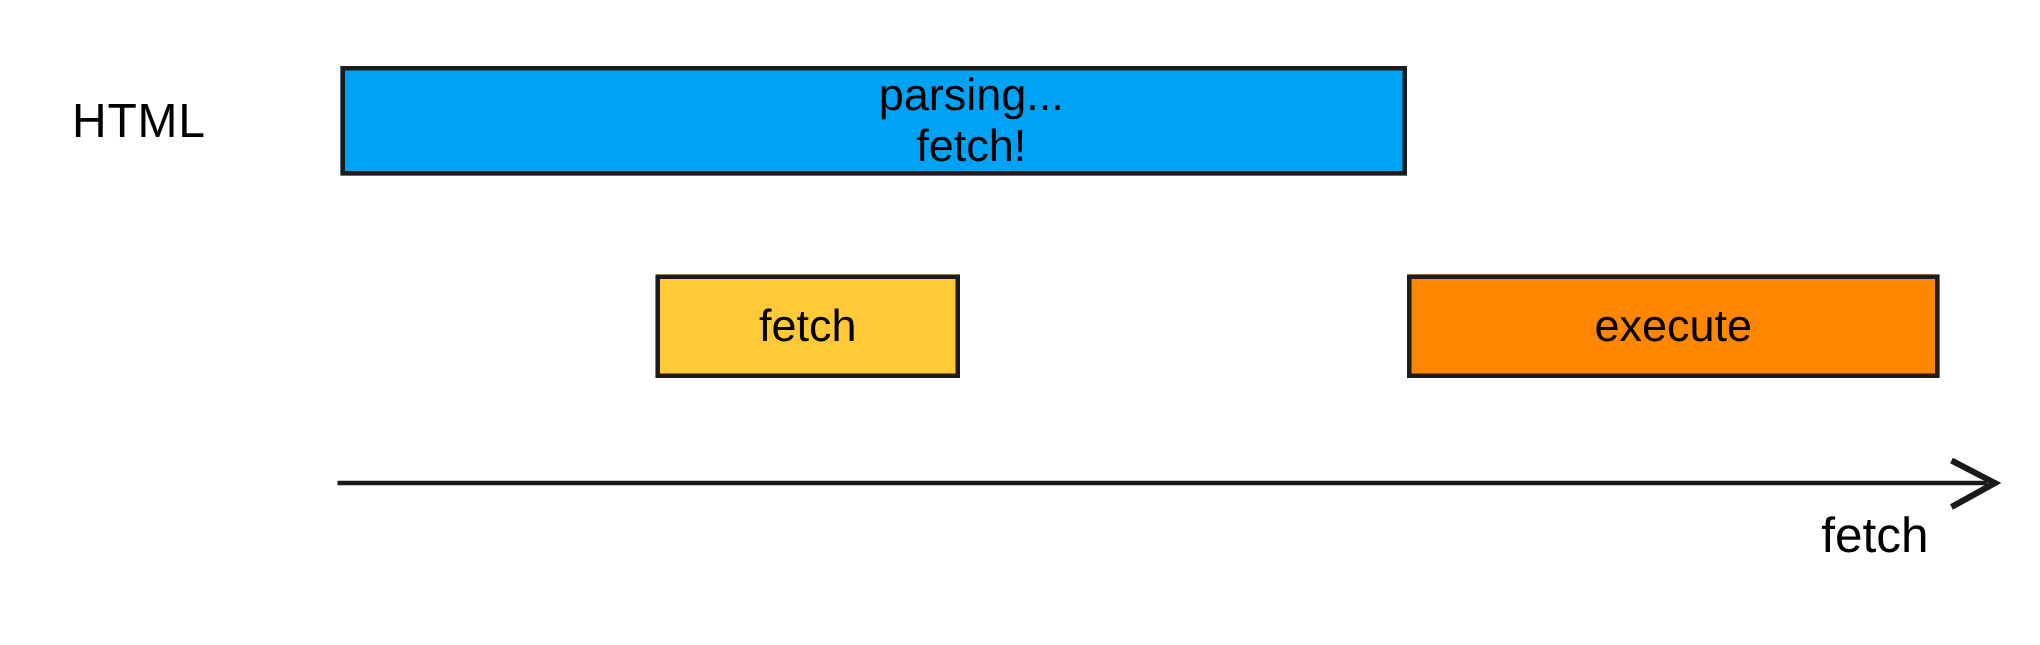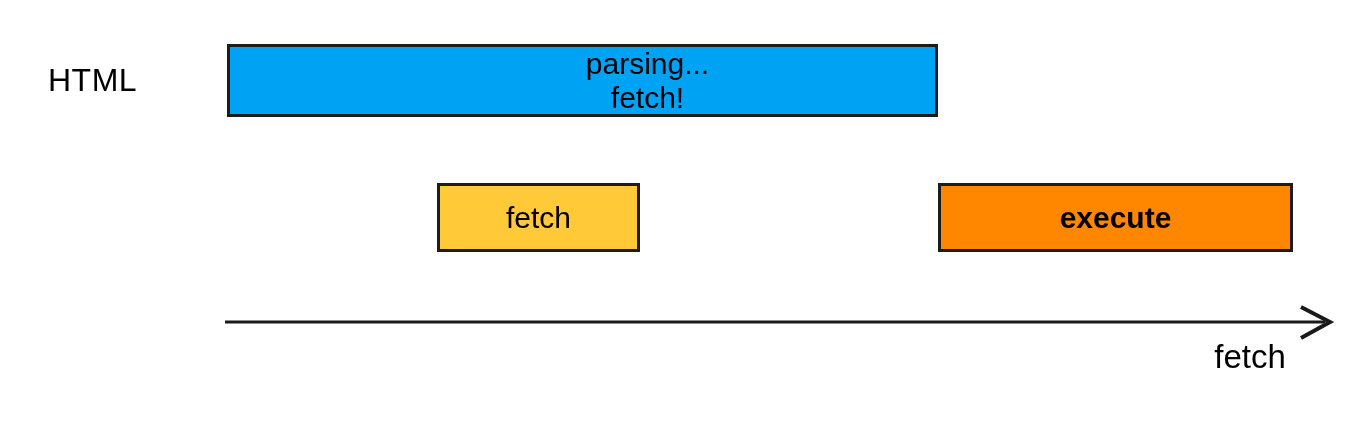--- a/index.html
+++ b/index.html
@@ -79,21 +79,21 @@
 
   <div class="bar parsing" style="background-color: rgb(0, 162, 244);">
     <span>parsing...</span>
     <span>fetch!</span>
   </div>
 
   <div class="bar fetch" style="background-color: rgb(255, 201, 55);">
     <span>fetch</span>
   </div>
 
-  <div class="bar execute" style="background-color: rgb(255, 135, 0); font-weight: bold;">
+  <div class="bar execute" style="background-color: rgb(255, 135, 0);">
     <span>execute</span>
   </div>
 
   <svg class="axis-svg" viewBox="0 0 1360 430" xmlns="http://www.w3.org/2000/svg">
     <line x1="225" y1="322" x2="1325" y2="322" stroke="#1a1a1a" stroke-width="3"></line>
     <polyline points="1301,307 1330,322 1301,338" fill="none" stroke="#1a1a1a" stroke-width="4"></polyline>
   </svg>
 
   <div class="time-label">fetch</div>
 

